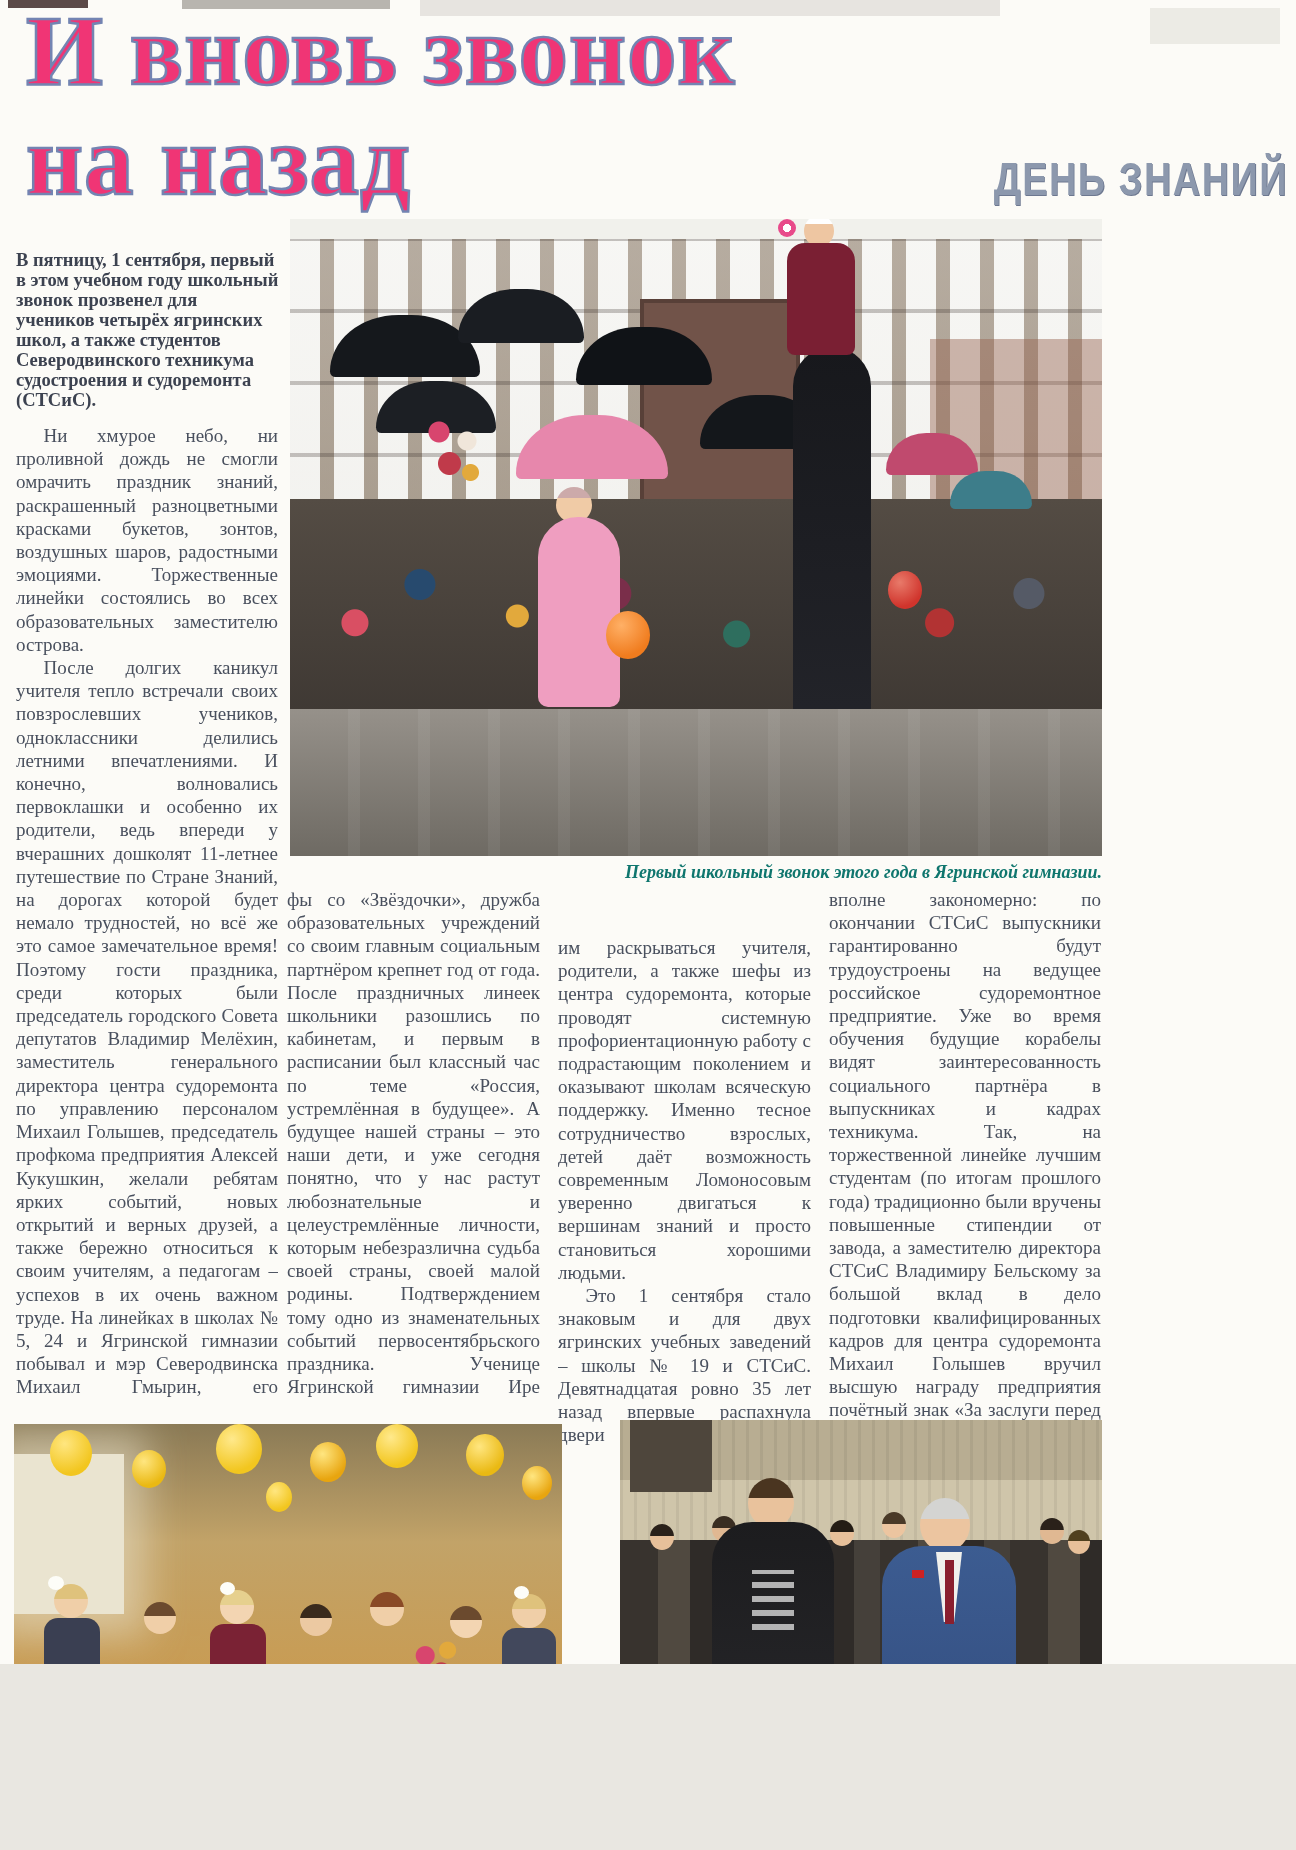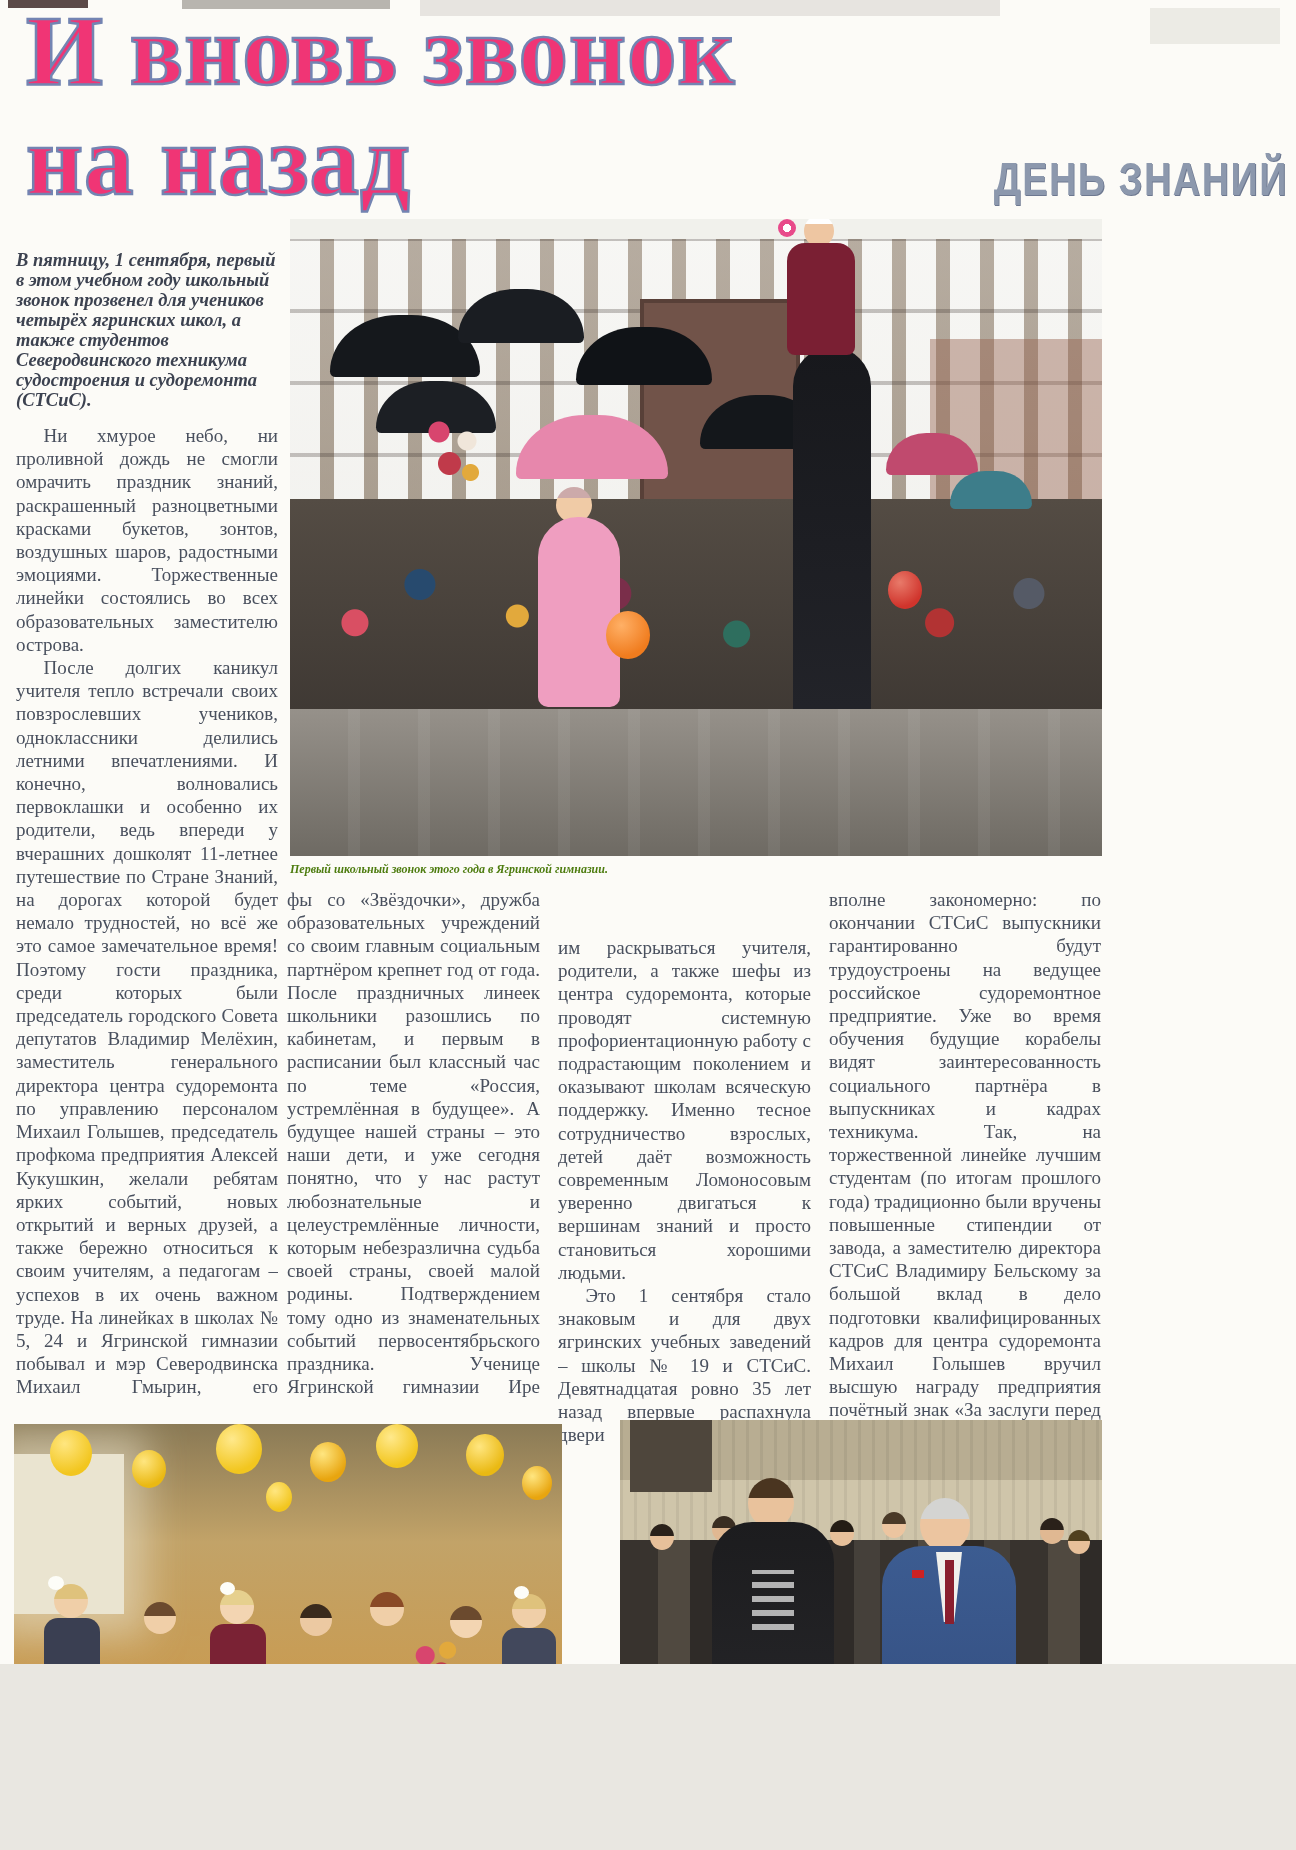--- a/index.html
+++ b/index.html
@@ -21,43 +21,43 @@
   .rubric{
     position:absolute;right:8px;top:152px;width:500px;text-align:right;
     font-family:"Liberation Sans",sans-serif;font-weight:700;
     font-size:46px;color:#8c98ad;letter-spacing:2px;
     text-shadow:1px 1px 0 #6d7890;
   }
   .rubric span{display:inline-block;transform:scaleX(.82);transform-origin:right center;}
   
   .lead{
     position:absolute;left:16px;top:250px;width:264px;
-    font-weight:700;font-style:italic;font-size:18.5px;line-height:20px;
+    font-weight:700;font-size:18.5px;line-height:20px;
     color:#3c4250;text-align:left;
   }
   
   .col{
     position:absolute;font-size:19px;line-height:23.2px;text-align:justify;
     overflow:hidden;hyphens:auto;
   }
   .col p{margin:0;}
   .col p.indent{text-indent:1.45em;}
   .col p + p{margin-top:0;}
   #col1{left:16px;top:424px;width:262px;height:978px;}
   #col2{left:287px;top:888px;width:253px;height:514px;}
   #col3{left:558px;top:936px;width:253px;height:514px;}
   #col4{left:829px;top:888px;width:272px;}
   .byline{
     margin-top:26px;text-align:right;font-weight:700;font-size:20px;
     line-height:27px;color:#333a48;text-align:right;
   }
   
   .caption{
-    position:absolute;font-weight:700;font-style:italic;font-size:12px;
-    color:#4d7c0f;
+    position:absolute;font-weight:700;font-style:italic;font-size:18px;
+    color:#0f766e;text-align:right;
   }
   
   .photo{position:absolute;overflow:hidden;background:#9a948c;}
   .photo *{position:absolute;}
   .umb{border-radius:50% 50% 6px 6px / 100% 100% 6px 6px;}
   .ball{border-radius:50%;}
   .head{border-radius:50%;}
   .fig{border-radius:40px 40px 0 0;}
 </style>
 </head>

